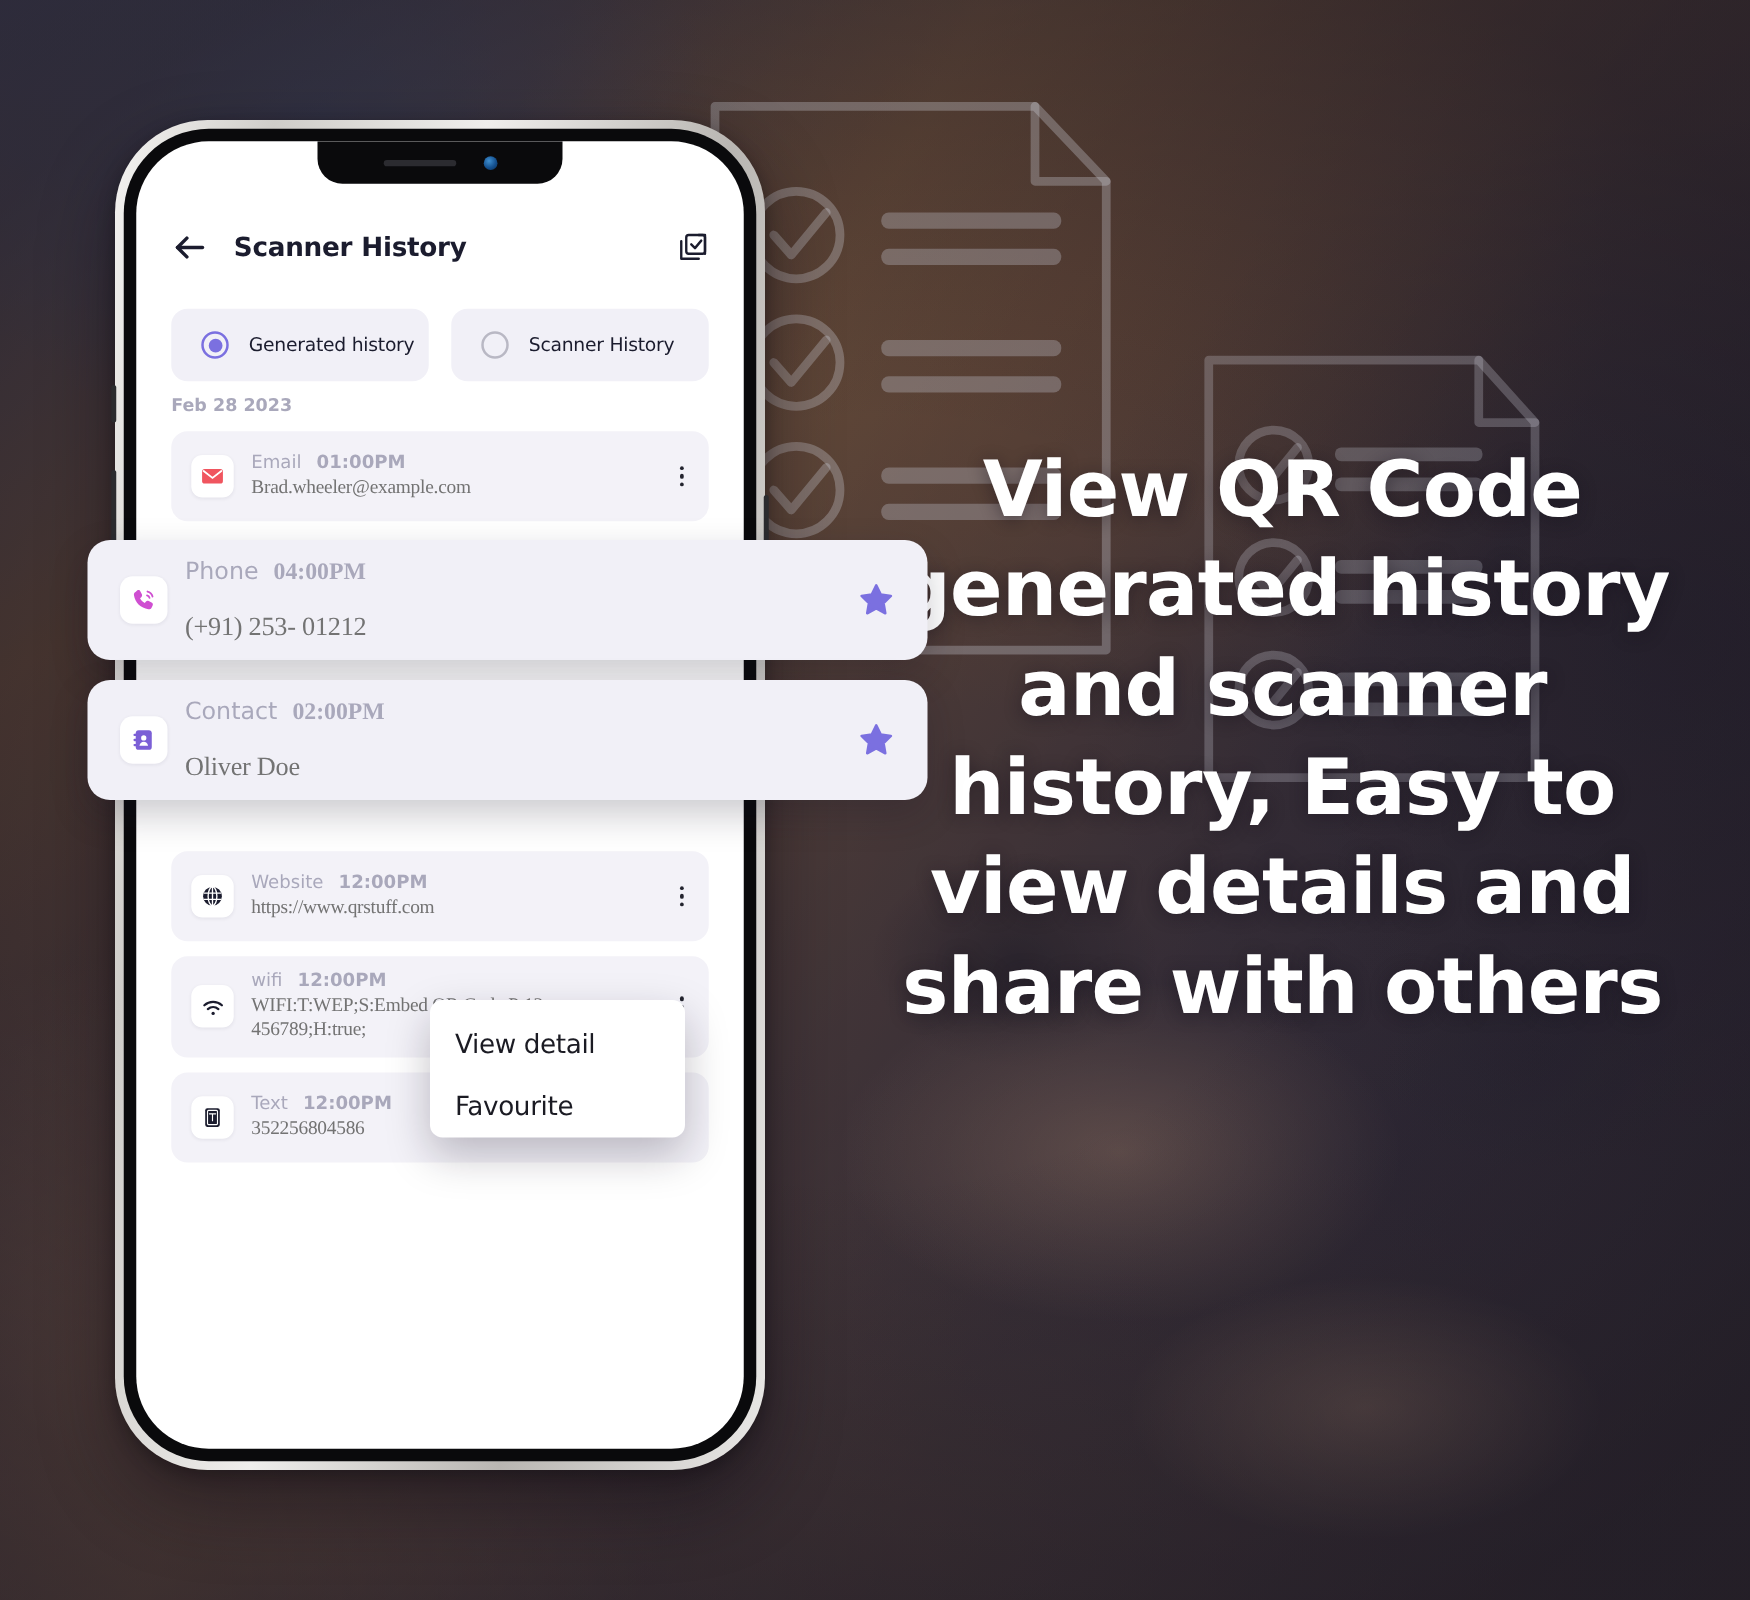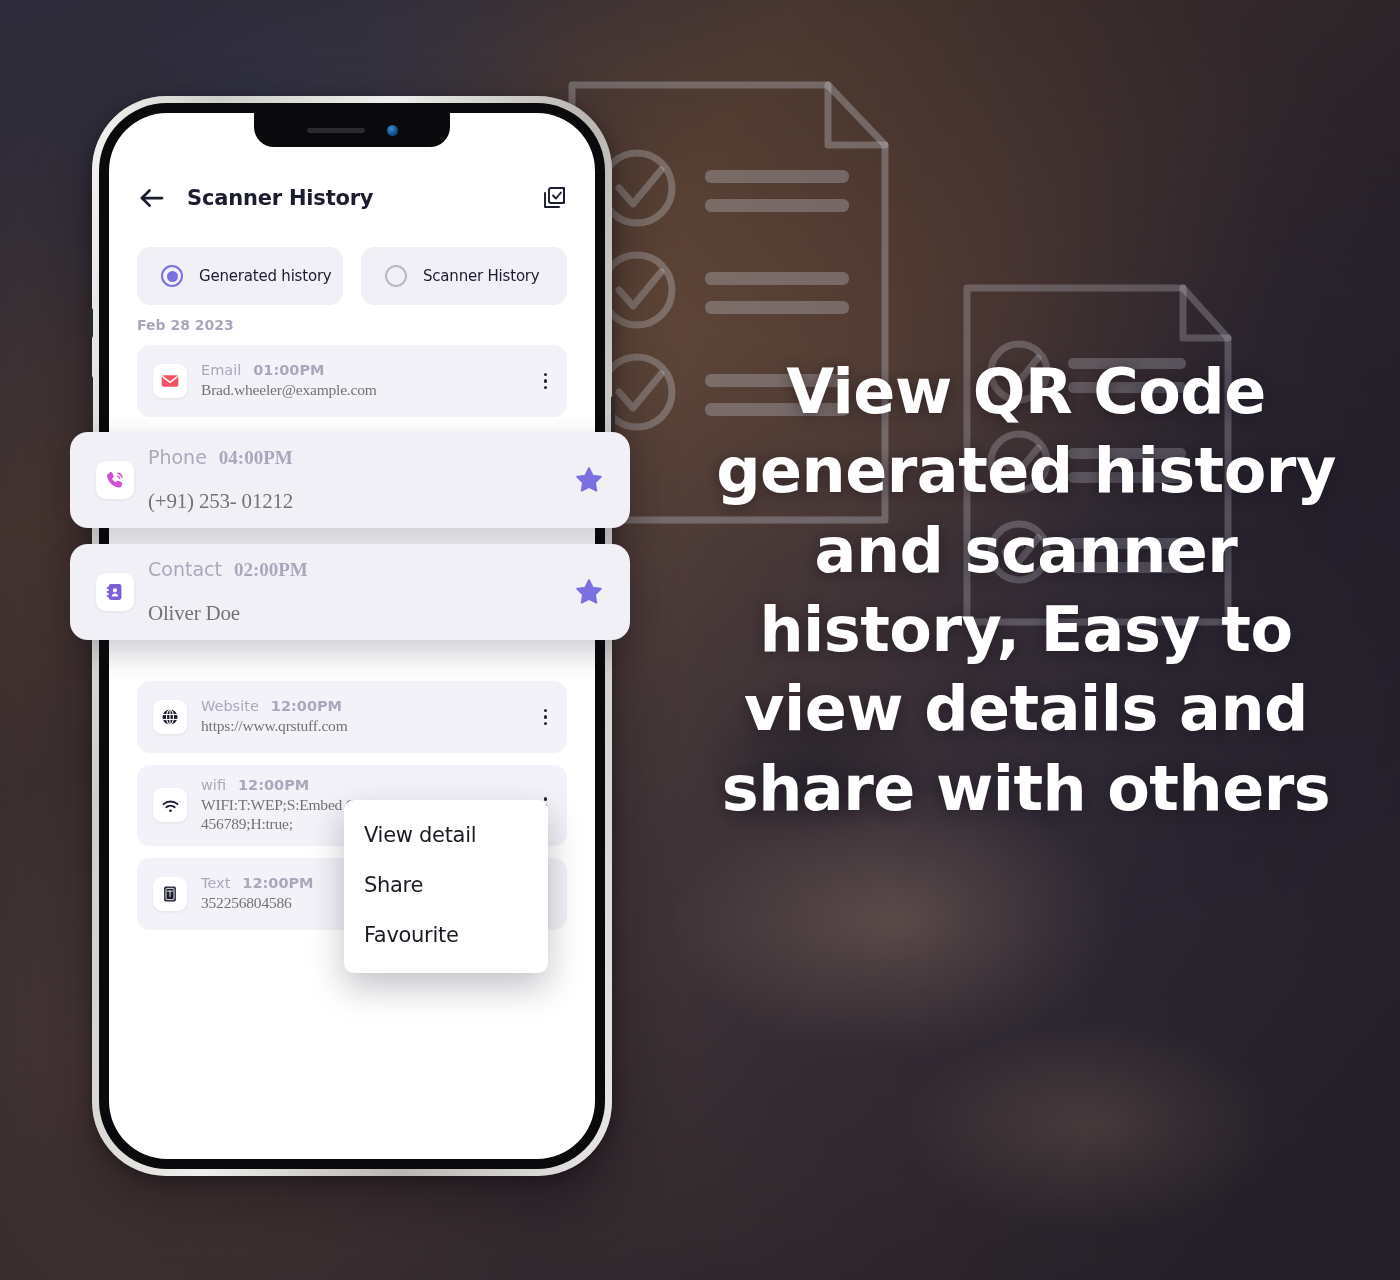--- a/index.html
+++ b/index.html
@@ -136,39 +136,39 @@
     font-size:15.5px; color:#737373; font-weight:500; margin-top:2px;
     font-family:Liberation Serif, serif; letter-spacing:-0.2px;
     white-space:pre-line; line-height:1.25;
   }
   .kebab { flex:0 0 auto; margin-left:10px; display:flex; flex-direction:column;
     gap:3px; align-items:center; padding:4px; }
   .kebab i { width:3.5px; height:3.5px; border-radius:50%; background:#23242f; display:block; }
 
   
   .float-card {
-    position:absolute; left:70px; width:560px; border-radius:18px;
+    position:absolute; left:70px; width:672px; border-radius:18px;
     background:#f1f0f7; display:flex; align-items:center;
     padding:22px 26px; z-index:8;
     box-shadow:0 12px 30px rgba(24,18,38,0.22);
   }
   #card-phone   { top:432px; height:96px; }
   #card-contact { top:544px; height:96px; }
   .float-card .row-icon { width:38px; height:38px; border-radius:10px; }
   .float-card .row-type { font-size:19px; }
   .float-card .row-time { font-size:19px;font-family:Liberation Serif, serif; }
   .float-card .row-value { font-size:21px; margin-top:19px; }
   .star { margin-left:auto; width:30px; height:30px; flex:0 0 auto; }
 
   
   #context-menu {
     position:absolute; left:344px; top:800px; width:204px;
     background:#ffffff; border-radius:10px; z-index:12;
     box-shadow:0 14px 34px rgba(22,16,34,0.26);
-    padding:10px 0 13px 0;
+    padding:10px 0 0 0;
   }
   .menu-item {
     font-size:21px; color:#1b1b23; font-family:"DejaVu Sans", sans-serif;
     padding:13px 0 13px 20px; letter-spacing:-0.3px;
   }
 </style>
 </head>
 <body>
 
 <div id="bg">
@@ -414,15 +414,14 @@
     </div>
     <div class="row-value">Oliver Doe</div>
   </div>
   <svg class="star" viewBox="0 0 24 24">
     <path d="M12 2.6 l2.9 5.9 6.5 0.9 -4.7 4.6 1.1 6.5 -5.8 -3.1 -5.8 3.1 1.1 -6.5 -4.7 -4.6 6.5 -0.9 z" fill="#7b70e0" stroke="#7b70e0" stroke-width="1.6" stroke-linejoin="round"></path>
   </svg>
 </div>
 
 <div id="context-menu">
   <div class="menu-item">View detail</div>
-  <div class="menu-item">Share</div>
   <div class="menu-item">Favourite</div>
 </div>
 
 </body></html>

